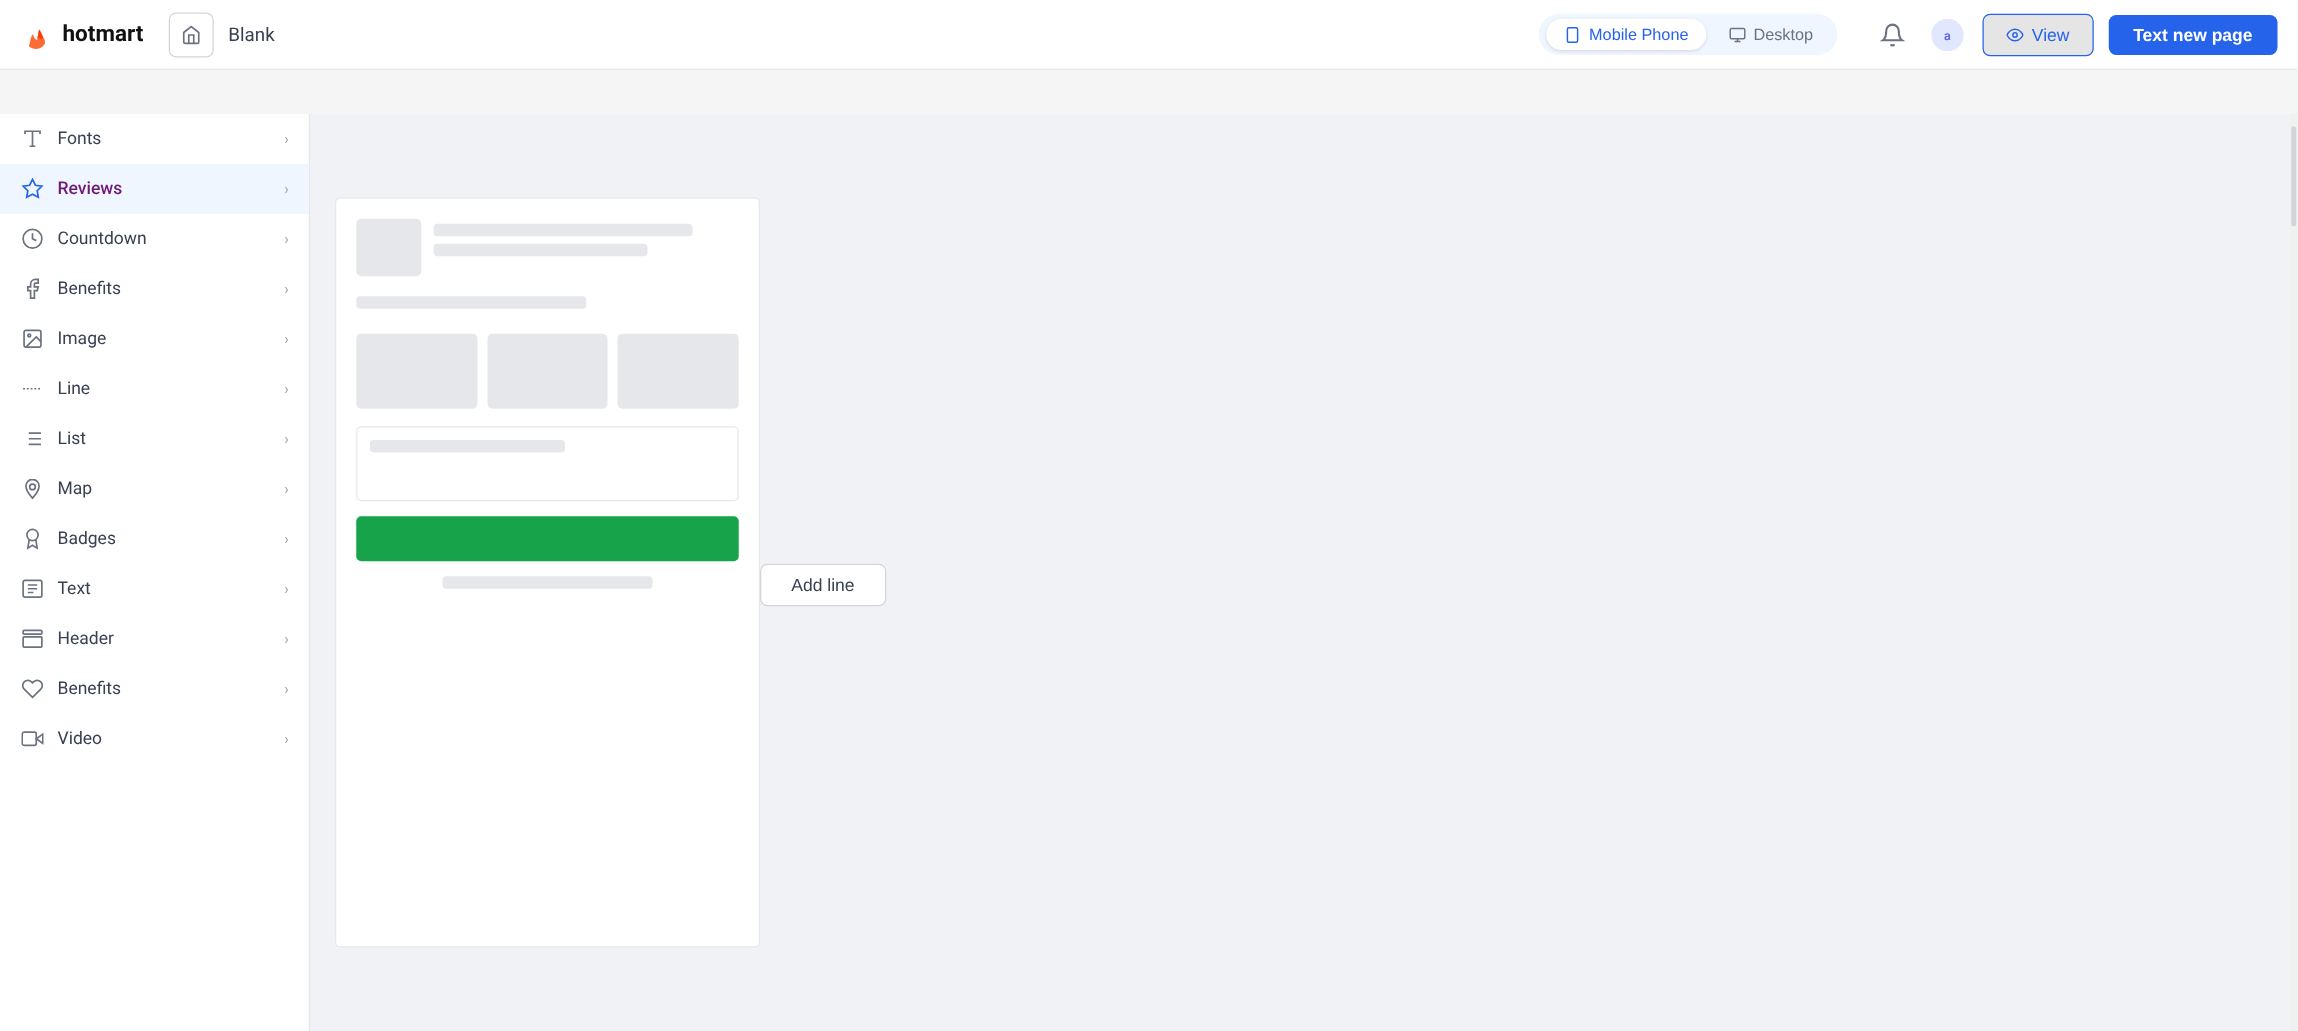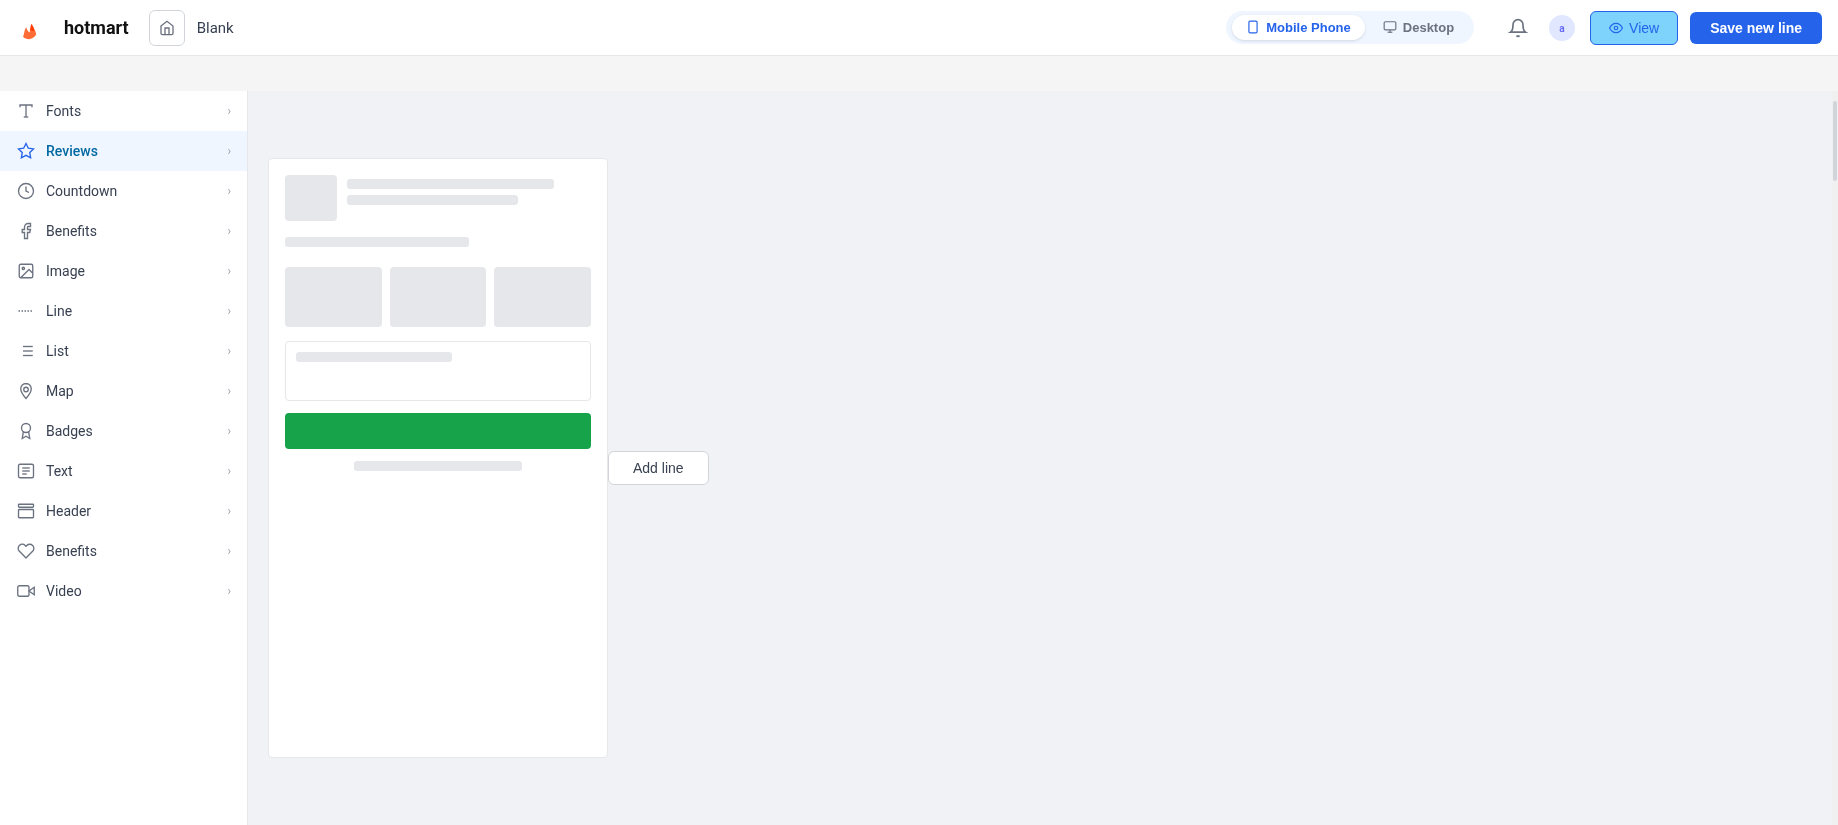--- a/index.html
+++ b/index.html
@@ -13,21 +13,21 @@
       display: flex;
       align-items: center;
       padding: 0 16px;
       gap: 12px;
       flex-shrink: 0;
       z-index: 10;
     }
     .topbar-logo {
       display: flex;
       align-items: center;
-      gap: 20px;
+      gap: 6px;
     }
     .topbar-logo svg { width: 28px; height: 28px; }
     .topbar-home-btn {
       width: 36px; height: 36px;
       border: 1.5px solid #d1d5db;
       border-radius: 6px;
       display: flex; align-items: center; justify-content: center;
       cursor: pointer;
       background: #fff;
       margin-left: 8px;
@@ -41,28 +41,28 @@
     .topbar-view-toggle {
       display: flex;
       align-items: center;
       gap: 4px;
       background: #eff6ff;
       border-radius: 999px;
       padding: 4px 6px;
     }
     .toggle-btn {
       display: flex;
-      align-items: flex-start;
+      align-items: flex-end;
       gap: 6px;
       padding: 5px 14px;
       border-radius: 999px;
       border: none;
       font-size: 13px;
       cursor: pointer;
-      font-weight: 700;
+      font-weight: 400;
     }
     .toggle-btn.active {
       background: #fff;
       box-shadow: 0 1px 3px rgba(0,0,0,0.12);
       color: #2563eb;
     }
     .toggle-btn.inactive {
       background: transparent;
       color: #6b7280;
     }
@@ -72,21 +72,21 @@
       gap: 12px;
       margin-left: 16px;
     }
     .view-btn {
       display: flex;
       align-items: center;
       gap: 6px;
       padding: 8px 18px;
       border: 1.5px solid #2563eb;
       border-radius: 6px;
-      background: #7dd3fc;
+      background: #e5e5e5;
       color: #2563eb;
       font-size: 14px;
       font-weight: 500;
       cursor: pointer;
     }
     .save-btn {
       padding: 8px 20px;
       border: none;
       border-radius: 6px;
       background: #2563eb;
@@ -148,21 +148,21 @@
       display: flex; align-items: center; justify-content: center;
       color: #6b7280;
       flex-shrink: 0;
     }
     .sidebar-item.active .sidebar-item-icon { color: #2563eb; }
     .sidebar-item-label {
       flex: 1;
       font-size: 14px;
       color: #374151;
     }
-    .sidebar-item.active .sidebar-item-label { color: #0369a1; font-weight: 500; }
+    .sidebar-item.active .sidebar-item-label { color: #701a75; font-weight: 500; }
     .sidebar-chevron {
       color: #9ca3af;
       font-size: 12px;
     }
 
     .sidebar-fonts-item {
       display: flex;
       align-items: center;
       padding: 10px 16px;
       cursor: pointer;
@@ -318,21 +318,21 @@
         <text x="18" y="23" text-anchor="middle" font-size="14" fill="#6366f1" font-weight="600">a</text>
       </svg>
     </div>
     <button class="view-btn">
       <svg width="14" height="14" viewBox="0 0 24 24" fill="none" stroke="#2563eb" stroke-width="2">
         <path d="M1 12s4-8 11-8 11 8 11 8-4 8-11 8-11-8-11-8z"></path>
         <circle cx="12" cy="12" r="3"></circle>
       </svg>
       <span>View</span>
     </button>
-    <button class="save-btn">Save new line</button>
+    <button class="save-btn">Text new page</button>
   </div>
 </div>
 
 <div class="main-layout">
 
   <div class="sidebar">
 
     <div class="sidebar-fonts-item">
       <div class="sidebar-item-icon">
         <svg width="18" height="18" viewBox="0 0 24 24" fill="none" stroke="#6b7280" stroke-width="1.8">

